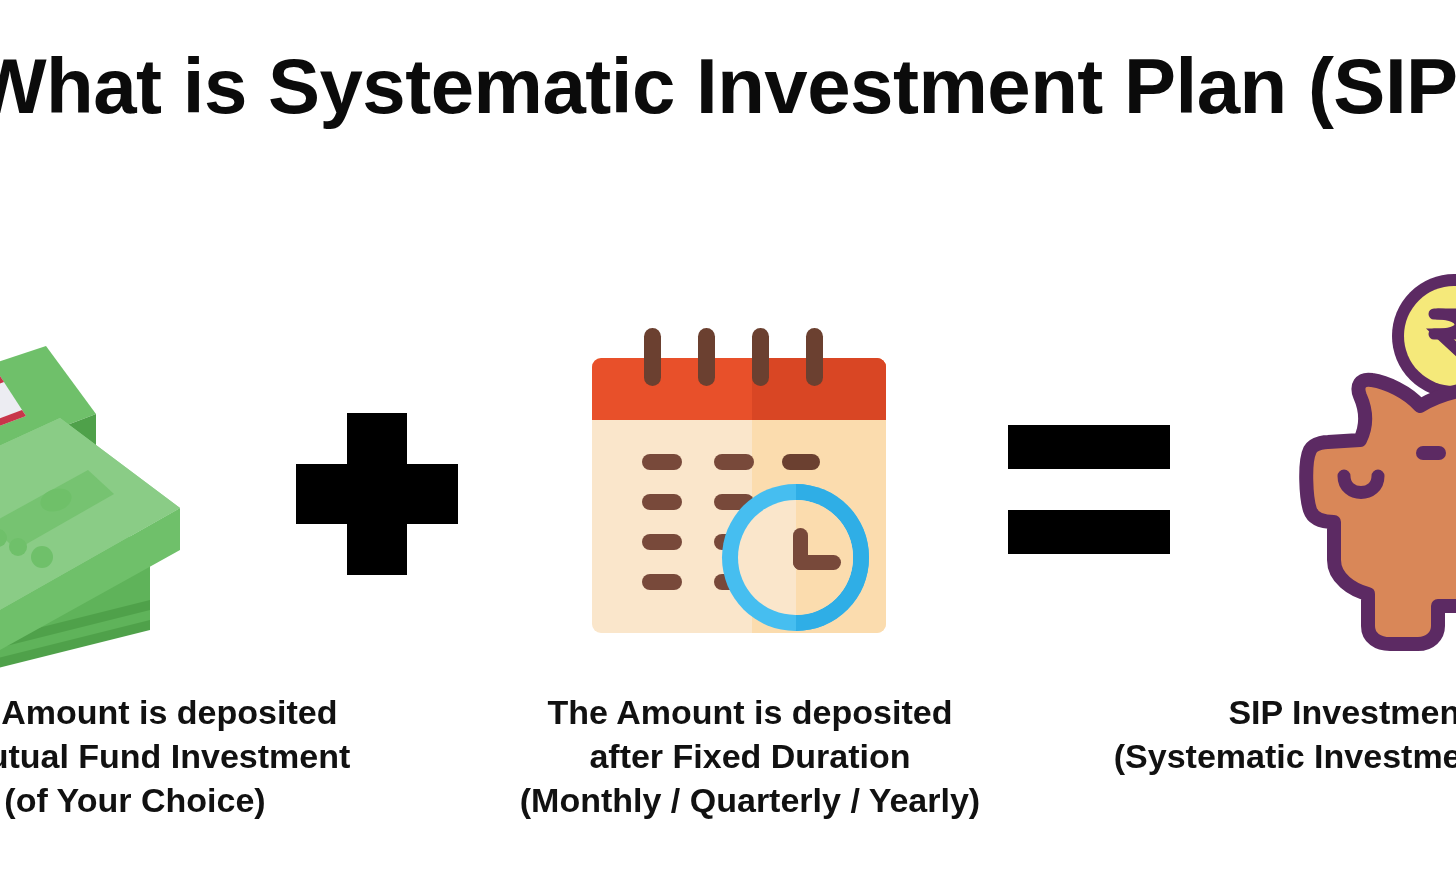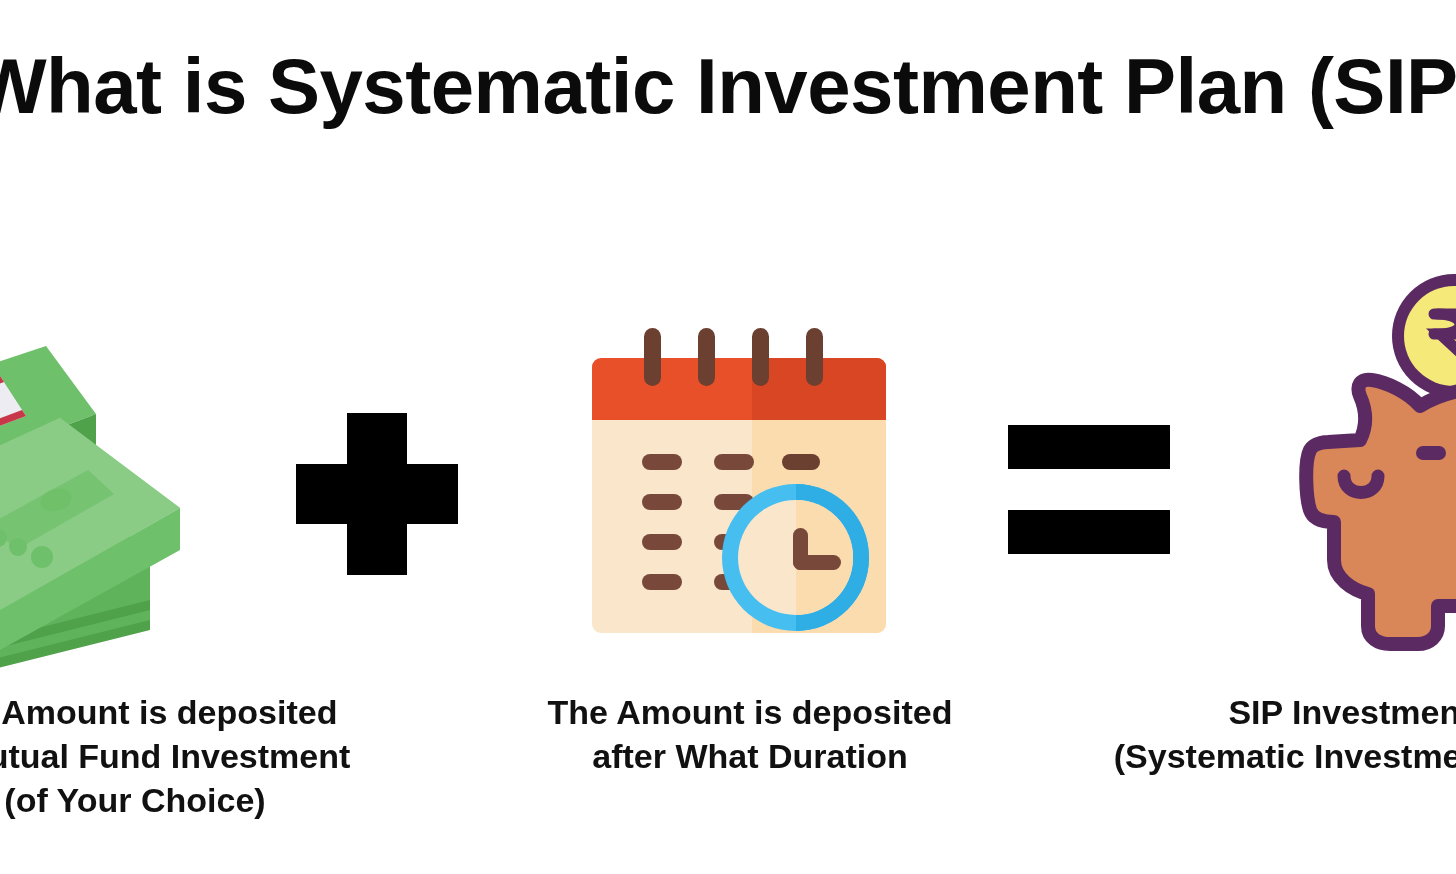--- a/index.html
+++ b/index.html
@@ -365,21 +365,22 @@
   </div>
 
   <div class="caption" id="caption-money" style="left:-110px; top:690px; width:490px;">
     <span class="line">The Amount is deposited</span>
     <span class="line">in Mutual Fund Investment</span>
     <span class="line">(of Your Choice)</span>
   </div>
 
   <div class="caption" id="caption-calendar" style="left:440px; top:690px; width:620px;">
     <span class="line">The Amount is deposited</span>
-    <span class="line">after What Duration</span>
+    <span class="line">after Fixed Duration</span>
+    <span class="line">(Monthly / Quarterly / Yearly)</span>
   </div>
 
   <div class="caption" id="caption-piggy" style="left:1100px; top:690px; width:500px;">
     <span class="line">SIP Investment</span>
     <span class="line">(Systematic Investment Plan)</span>
   </div>
 
 </div>
 
 </body></html>

